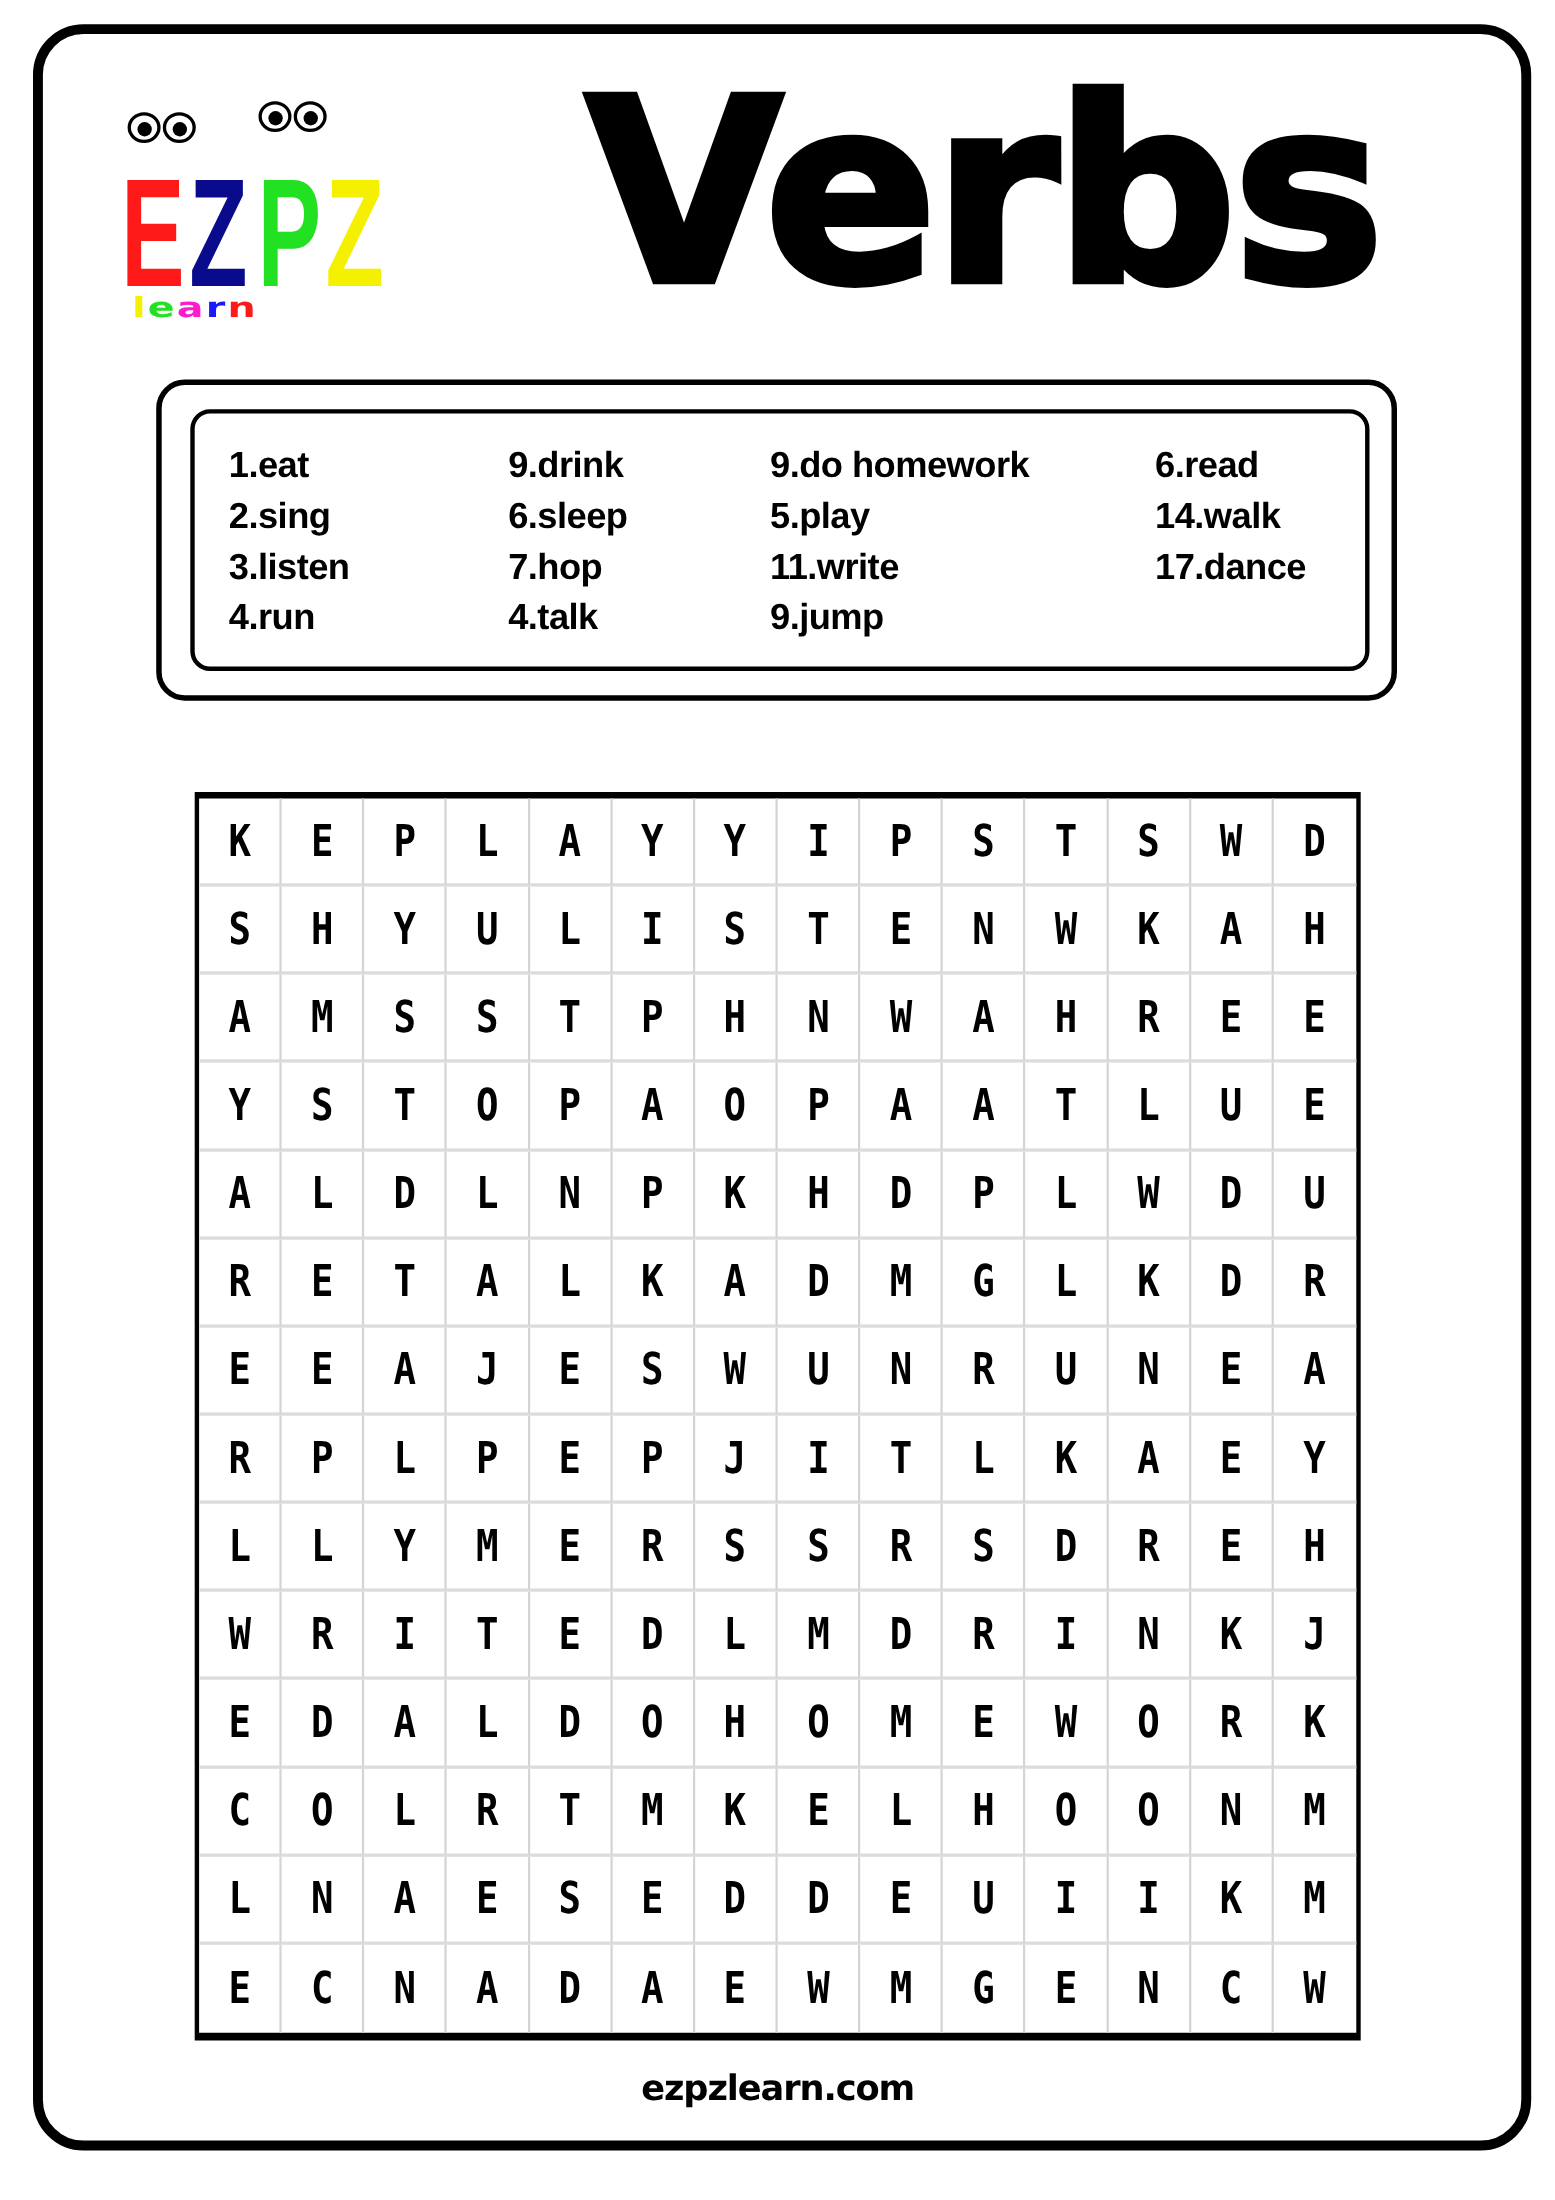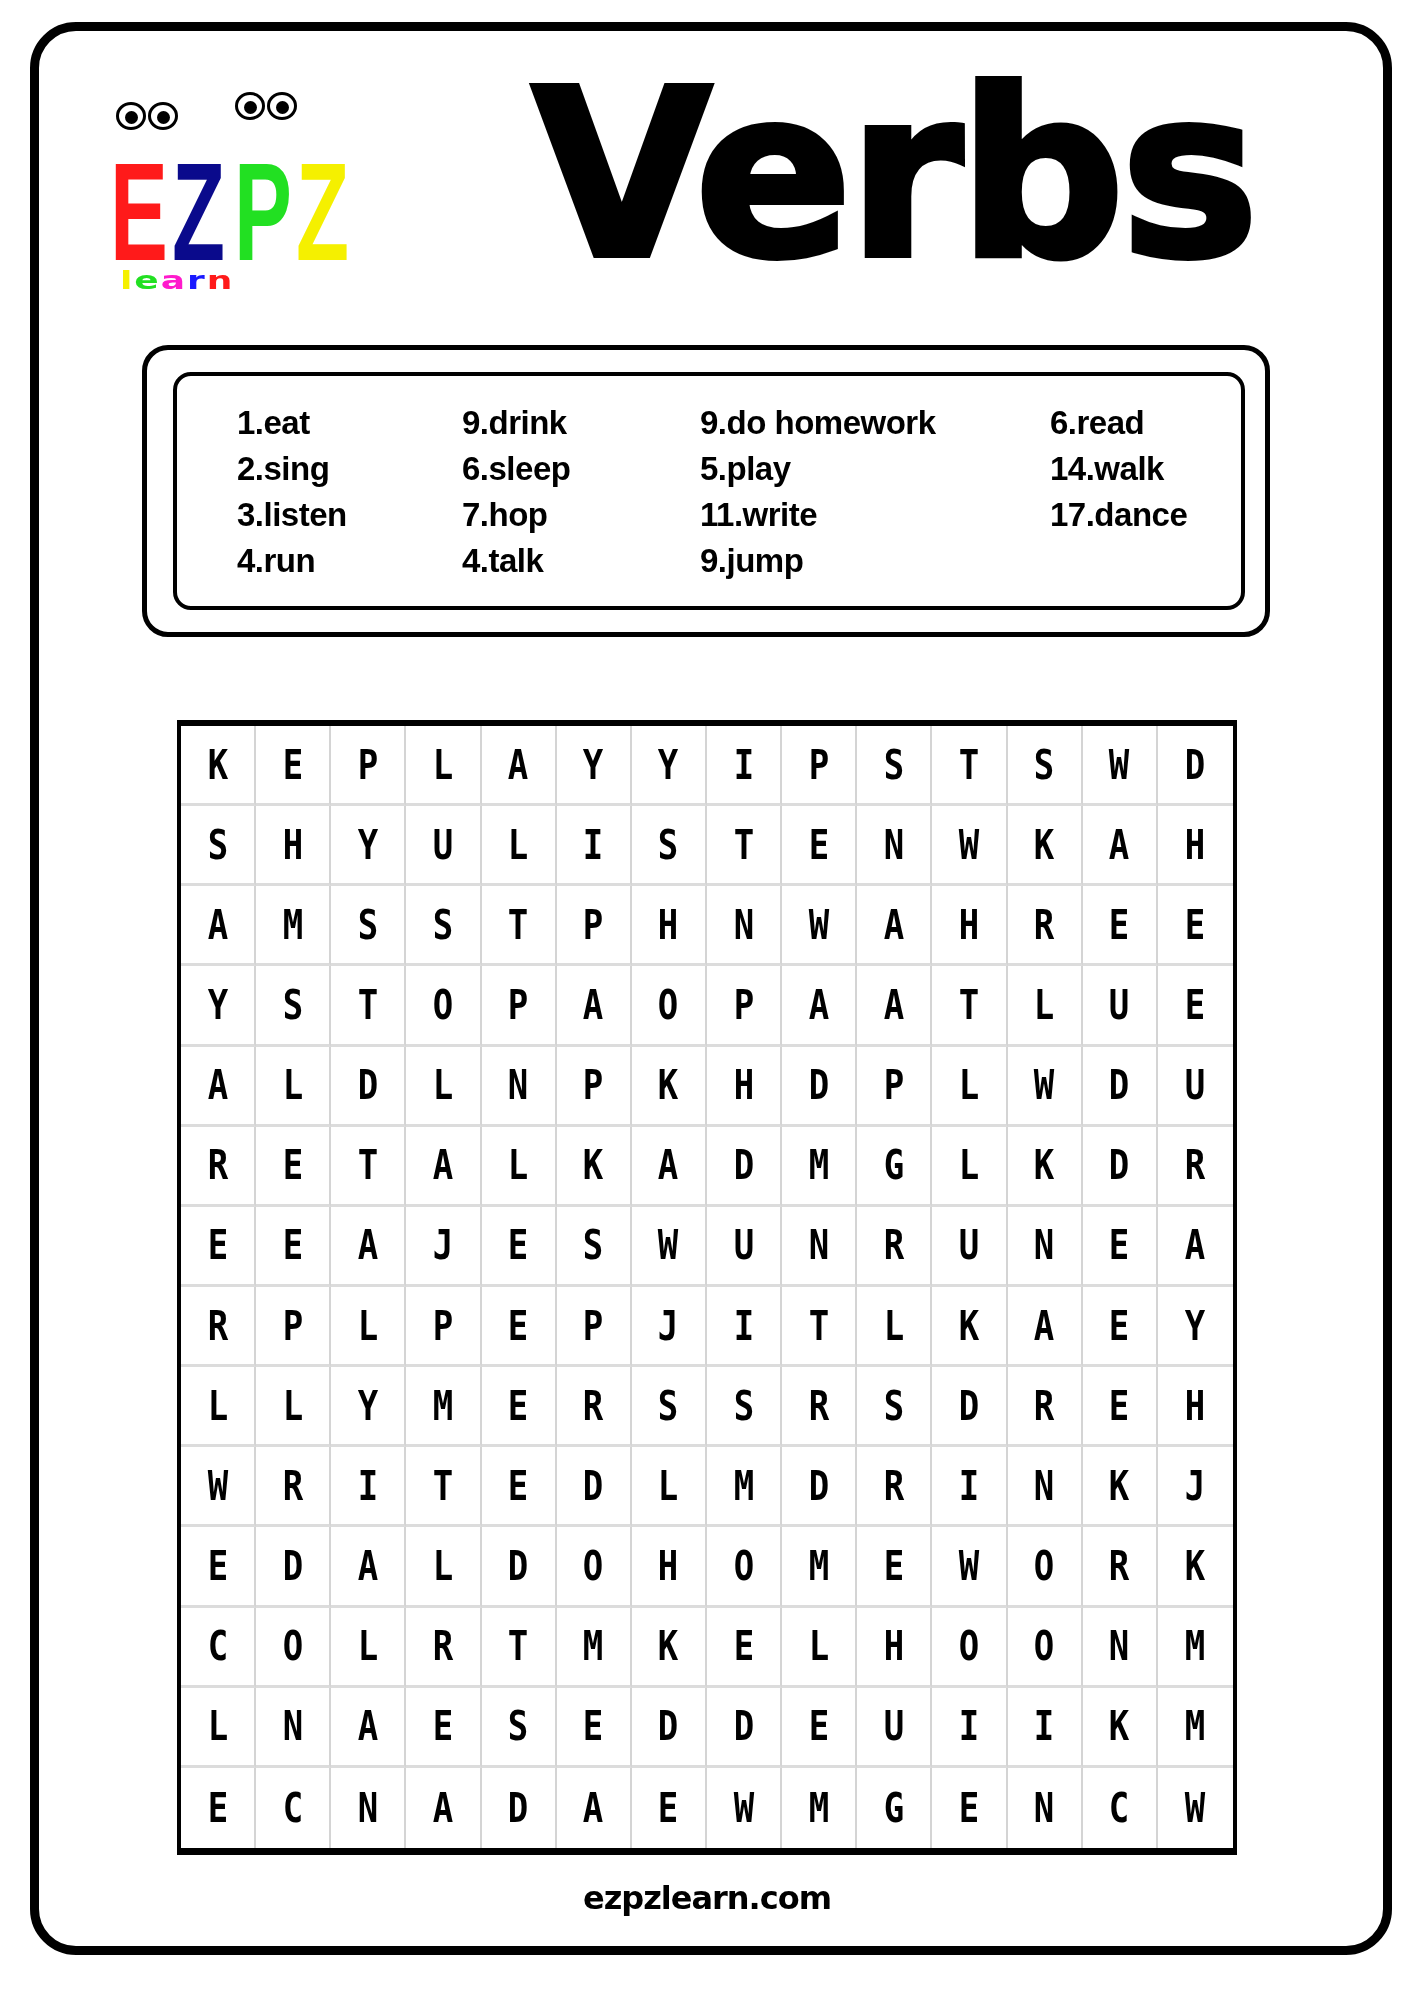--- a/index.html
+++ b/index.html
@@ -100,21 +100,21 @@
       <span style="color: rgb(245, 240, 0);">Z</span>
     </div>
   <div class="small" id="logo-small"><span style="color: rgb(245, 240, 0);">l</span><span style="color: rgb(34, 224, 34);">e</span><span style="color: rgb(255, 26, 204);">a</span><span style="color: rgb(26, 26, 255);">r</span><span style="color: rgb(255, 26, 26);">n</span></div>
 </div>
 
 <div class="title">Verbs</div>
 
 <div class="wordbox-outer"></div>
 <div class="wordbox-inner"></div>
 
-<div class="wordcol" style="left:237px;">
+<div class="wordcol" style="left:208px;">
   <div class="w">1.eat</div>
   <div class="w">2.sing</div>
   <div class="w">3.listen</div>
   <div class="w">4.run</div>
 </div>
 <div class="wordcol" style="left:462px;">
   <div class="w">9.drink</div>
   <div class="w">6.sleep</div>
   <div class="w">7.hop</div>
   <div class="w">4.talk</div>

